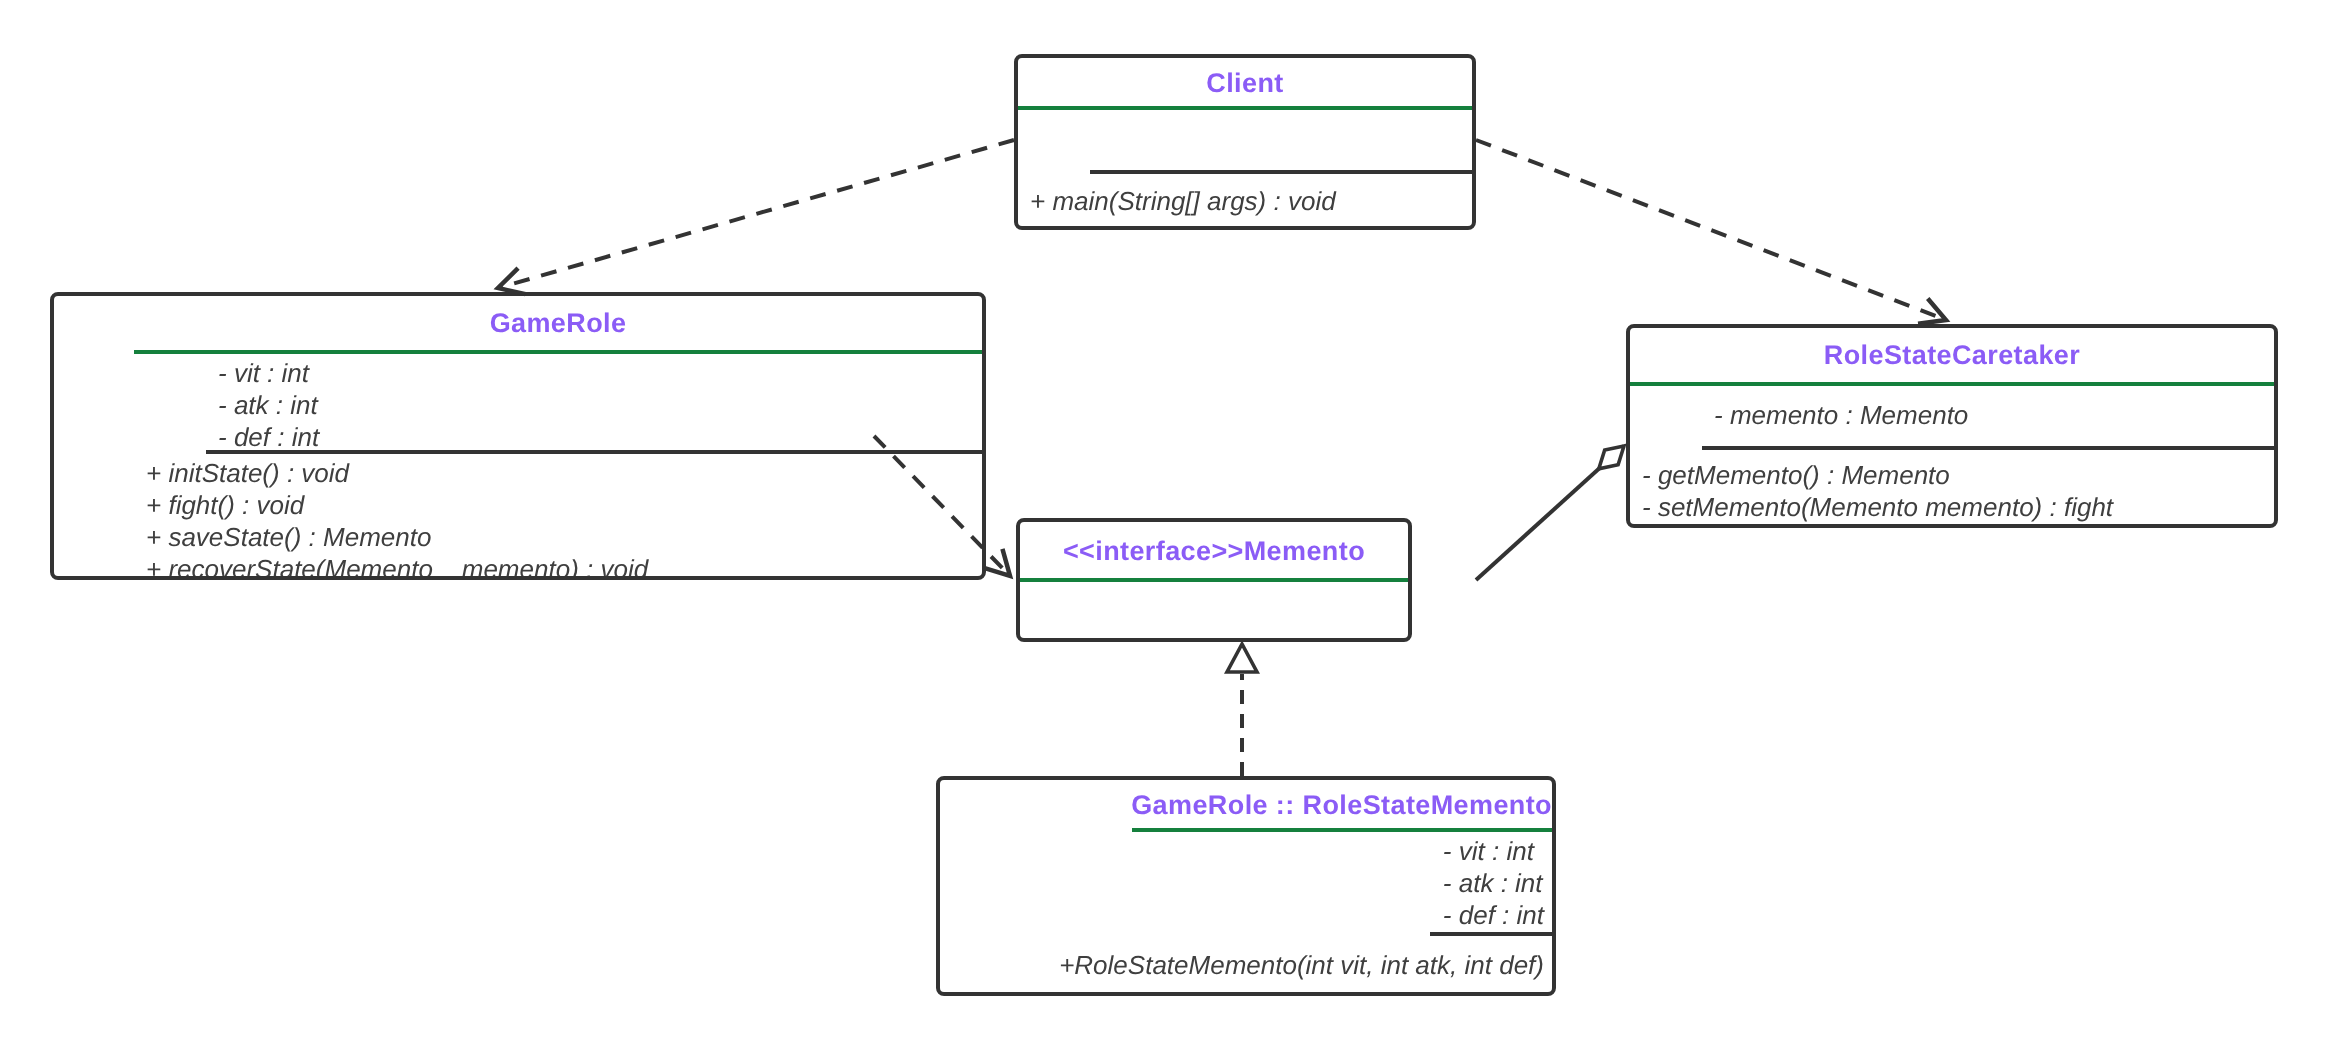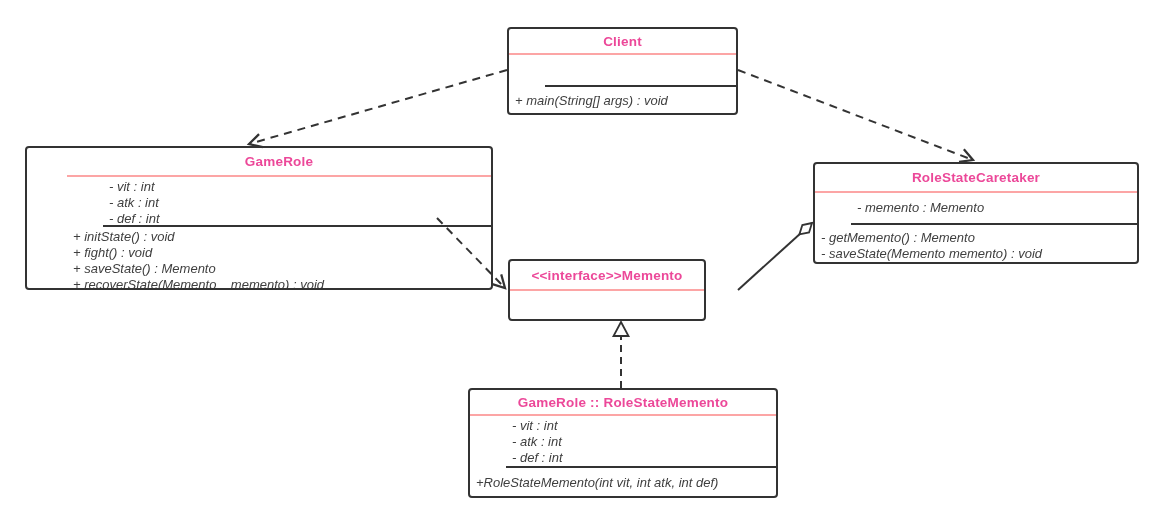--- a/index.html
+++ b/index.html
@@ -29,22 +29,22 @@
     overflow: hidden;
     color: #3f3f3f;
   }
   .cb-title {
     flex: 0 0 auto;
     display: flex;
     align-items: center;
     justify-content: center;
     font-weight: bold;
     font-size: 13.5px;
-    color: #ec4899;
-    border-bottom: 2px solid #fca5a5;
+    color: #8b5cf6;
+    border-bottom: 2px solid #15803d;
     box-sizing: border-box;
     letter-spacing: 0.2px;
   }
   .cb-sec {
     flex: 0 0 auto;
     box-sizing: border-box;
     padding: 2px 4px 0 6px;
     font-size: 13px;
     line-height: 16px;
     overflow: hidden;
@@ -82,30 +82,30 @@
     </div>
   </div>
 
   <div class="class-box" style="left:813px; top:162px; width:326px; height:102px;">
     <div class="cb-title" style="height:29px">RoleStateCaretaker</div>
     <div class="cb-sec divided" style="height:32px; padding-top:7px">
       <div class="member">- memento : Memento</div>
     </div>
     <div class="cb-sec grow" style="padding-top:5px">
       <div class="member">- getMemento() : Memento</div>
-      <div class="member">- saveState(Memento memento) : void</div>
+      <div class="member">- setMemento(Memento memento) : fight</div>
     </div>
   </div>
 
   <div class="class-box" style="left:508px; top:259px; width:198px; height:62px;">
     <div class="cb-title" style="height:30px">&lt;&lt;interface&gt;&gt;Memento</div>
     <div class="cb-sec grow"></div>
   </div>
 
-  <div class="class-box" style="left:468px; top:388px; width:310px; height:110px;">
+  <div class="class-box" style="left:468px; top:388px; width:310px; height:110px;align-items:flex-end;">
     <div class="cb-title" style="height:26px">GameRole :: RoleStateMemento</div>
     <div class="cb-sec divided" style="height:52px">
       <div class="member">- vit : int</div>
       <div class="member">- atk : int</div>
       <div class="member">- def : int</div>
     </div>
     <div class="cb-sec grow" style="padding-top:7px">
       <div class="member">+RoleStateMemento(int vit, int atk, int def)</div>
     </div>
   </div>

